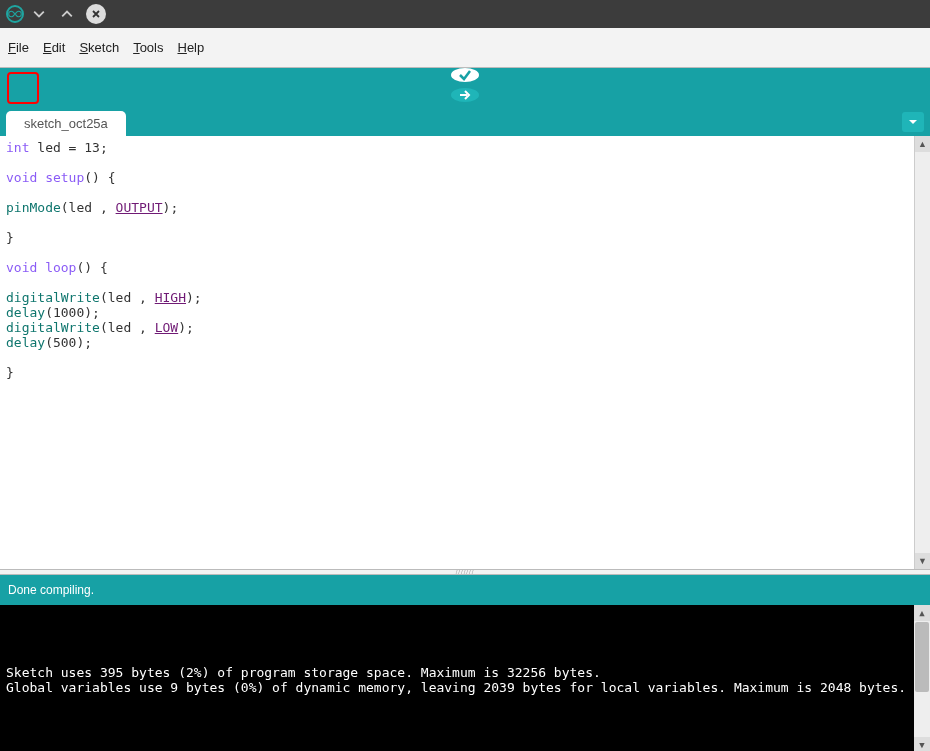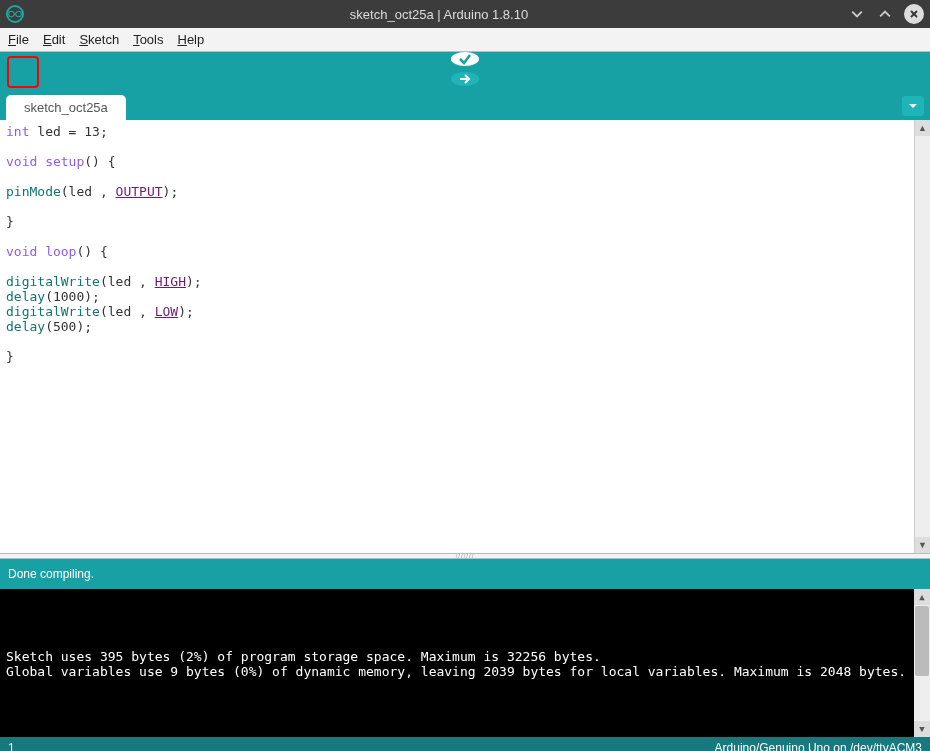--- a/index.html
+++ b/index.html
@@ -21,21 +21,21 @@
     display: flex; align-items: center; justify-content: center;
     margin-right: 6px;
   }
   .titlebar .app-icon svg { width: 14px; height: 8px; }
   .titlebar .title { flex: 1; text-align: center; }
   .titlebar .win-btns { display: flex; gap: 10px; align-items: center; }
   .titlebar .win-btn { width: 18px; height: 18px; display:flex; align-items:center; justify-content:center; color:#ccc; cursor:pointer; }
   .titlebar .win-close { width: 20px; height:20px; border-radius:50%; background:#ddd; color:#333; font-weight:bold; }
   
   .menubar {
-    height: 24px;
+    height: 40px;
     background: #f3f3f3;
     border-bottom: 1px solid #bbb;
     display: flex;
     align-items: center;
     padding: 0 8px;
     font-size: 13px;
     color: #222;
     gap: 14px;
   }
   .menubar span { cursor: pointer; }
@@ -220,21 +220,20 @@
 </style>
 </head>
 <body>
 
 <div class="titlebar">
   <div class="app-icon">
     <svg viewBox="0 0 20 10">
         <path d="M5 1 C2 1 1 3 1 5 C1 7 2 9 5 9 C8 9 9 5 10 5 C11 5 12 9 15 9 C18 9 19 7 19 5 C19 3 18 1 15 1 C12 1 11 5 10 5 C9 5 8 1 5 1 Z" fill="none" stroke="#1fa5a0" stroke-width="1.5"></path>
       </svg>
   </div>
-  <div class="title">sketch_oct25a | Arduino 1.8.10</div>
   <div class="win-btns">
     <div class="win-btn">
       <svg viewBox="0 0 10 10" width="12" height="12">
           <path d="M1 3 L5 7 L9 3" fill="none" stroke="#ccc" stroke-width="1.5"></path>
         </svg>
     </div>
     <div class="win-btn">
       <svg viewBox="0 0 10 10" width="12" height="12">
           <path d="M1 7 L5 3 L9 7" fill="none" stroke="#ccc" stroke-width="1.5"></path>
         </svg>

